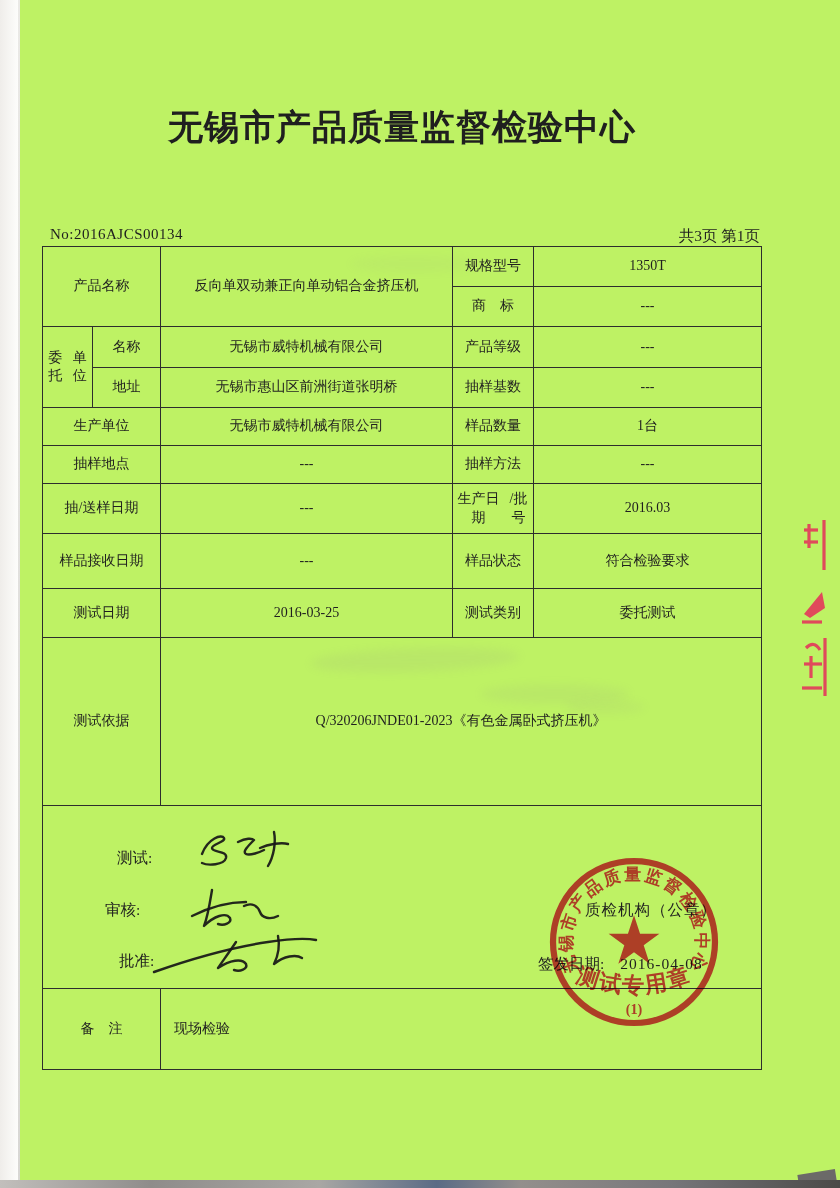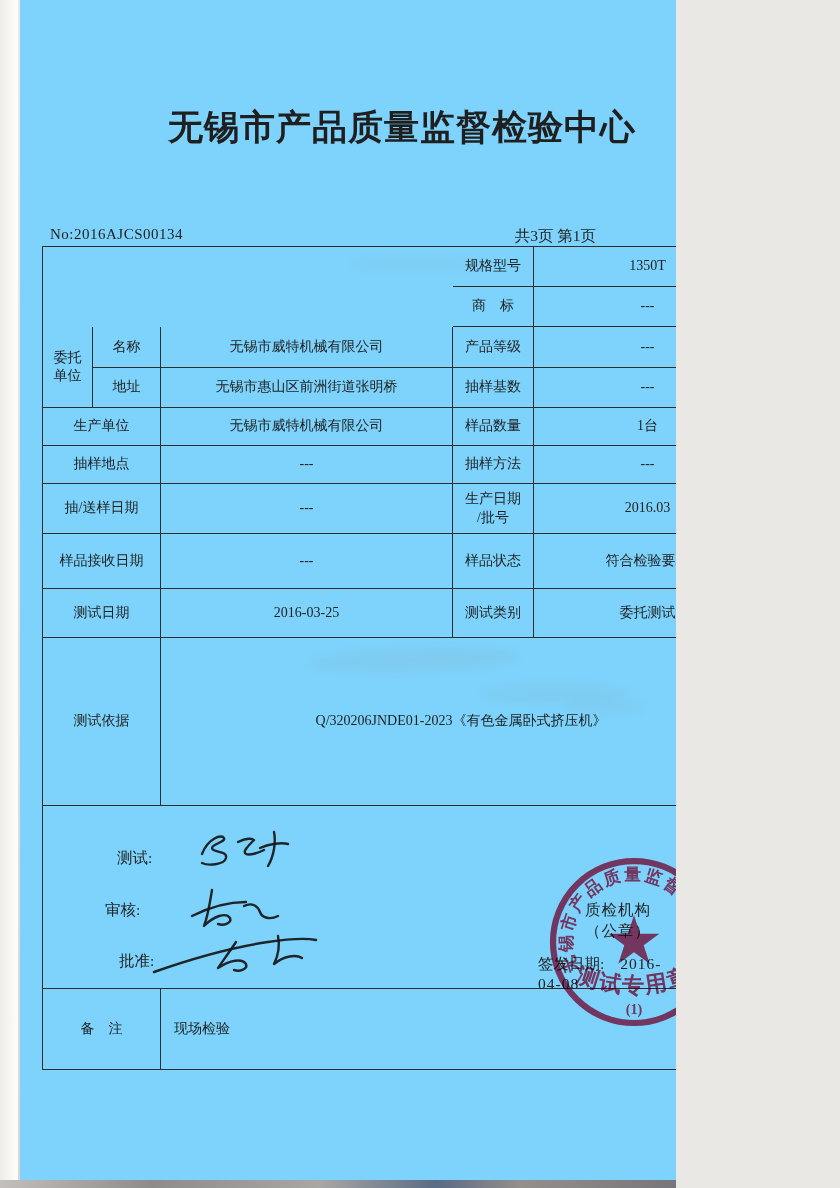--- a/index.html
+++ b/index.html
@@ -1,16 +1,16 @@
 <!DOCTYPE html>
 <html><head>
 <meta charset="utf-8">
 <style>
   html,body{margin:0;padding:0;background:#e9e8e5;}
-  .page{position:relative;width:676px;height:1188px;background:#7dd3fc;overflow:hidden;
+  .page{position:relative;width:840px;height:1188px;background:#bef264;overflow:hidden;
         font-family:"Liberation Serif","DejaVu Serif",serif;color:#1f1f1f;}
   .left-band{position:absolute;left:0;top:0;width:18px;height:1182px;
         background:linear-gradient(90deg,#efedea,#fdfdfb);}
   .left-edge-line{position:absolute;left:18px;top:0;width:2px;height:1182px;
         background:linear-gradient(#eae9e6,#d8d7d4);}
   .bottom-edge{position:absolute;left:0;top:1180px;width:840px;height:8px;
         background:linear-gradient(90deg,#c2bfbc 0%,#8e8c8a 18%,#a9a7a4 38%,#5a6b85 52%,#938f8c 62%,#77767a 80%,#4a4947 100%);}
   .corner-wedge{position:absolute;left:798px;top:1172px;width:38px;height:11px;background:#6b6a68;transform:rotate(-9deg);}
 
   .org-title{position:absolute;top:104px;left:0;width:804px;text-align:center;
@@ -20,21 +20,21 @@
   .doc-no{position:absolute;left:50px;top:226px;font-size:15px;letter-spacing:.5px;}
   .page-info{position:absolute;right:80px;top:226px;font-size:15.5px;}
 
   .tbl{position:absolute;left:42px;top:246px;width:718px;height:822px;display:grid;
        grid-template-columns:50px 68px 292px 81px 227px;
        grid-template-rows:40px 40px 41px 40px 38px 38px 50px 55px 49px 168px 183px 80px;
        border:1.6px solid #2d2d2d;box-sizing:content-box;}
   .c{display:flex;align-items:center;justify-content:center;text-align:center;
      font-size:14px;line-height:1.3;border-right:1.5px solid #2d2d2d;border-bottom:1.5px solid #2d2d2d;
      overflow:visible;}
-  .c.col{flex-direction:column;}
+  .c.col{flex-direction:row;}
   .c.nbr{border-right:none;}
   .c.nbb{border-bottom:none;}
   .c.leftal{justify-content:flex-start;text-align:left;padding-left:13px;}
 
   .sig-label{position:absolute;font-size:15.5px;font-family:Liberation Serif, serif;}
   .sig-svg{position:absolute;}
   .sig-svg path{fill:none;stroke:#161616;stroke-width:2.4;stroke-linecap:round;stroke-linejoin:round;opacity:.92;}
   .agency-note{position:absolute;left:585px;top:900px;font-size:15.5px;letter-spacing:1px;}
   .issue-date{position:absolute;left:538px;top:954px;font-size:15.5px;}
   .issue-date .dt{margin-left:16px;letter-spacing:1px;}
@@ -63,20 +63,22 @@
   <div class="org-title">无锡市产品质量监督检验中心</div>
   <div class="doc-no">No:2016AJCS00134</div>
   <div class="page-info">共3页 第1页</div>
 
   <div class="ghost g1"></div>
   <div class="ghost g2"></div>
   <div class="ghost g3"></div>
   <div class="ghost g4"></div>
 
   <div class="tbl">
+    <div class="c" style="grid-area:1/1/3/3">产品名称</div>
+    <div class="c" style="grid-area:1/3/3/4">反向单双动兼正向单动铝合金挤压机</div>
     <div class="c" style="grid-area:1/4/2/5">规格型号</div>
     <div class="c nbr" style="grid-area:1/5/2/6">1350T</div>
     <div class="c" style="grid-area:2/4/3/5">商　标</div>
     <div class="c nbr" style="grid-area:2/5/3/6">---</div>
 
     <div class="c col" style="grid-area:3/1/5/2">
       <span>委托</span>
       <span>单位</span>
     </div>
     <div class="c" style="grid-area:3/2/4/3">名称</div>

